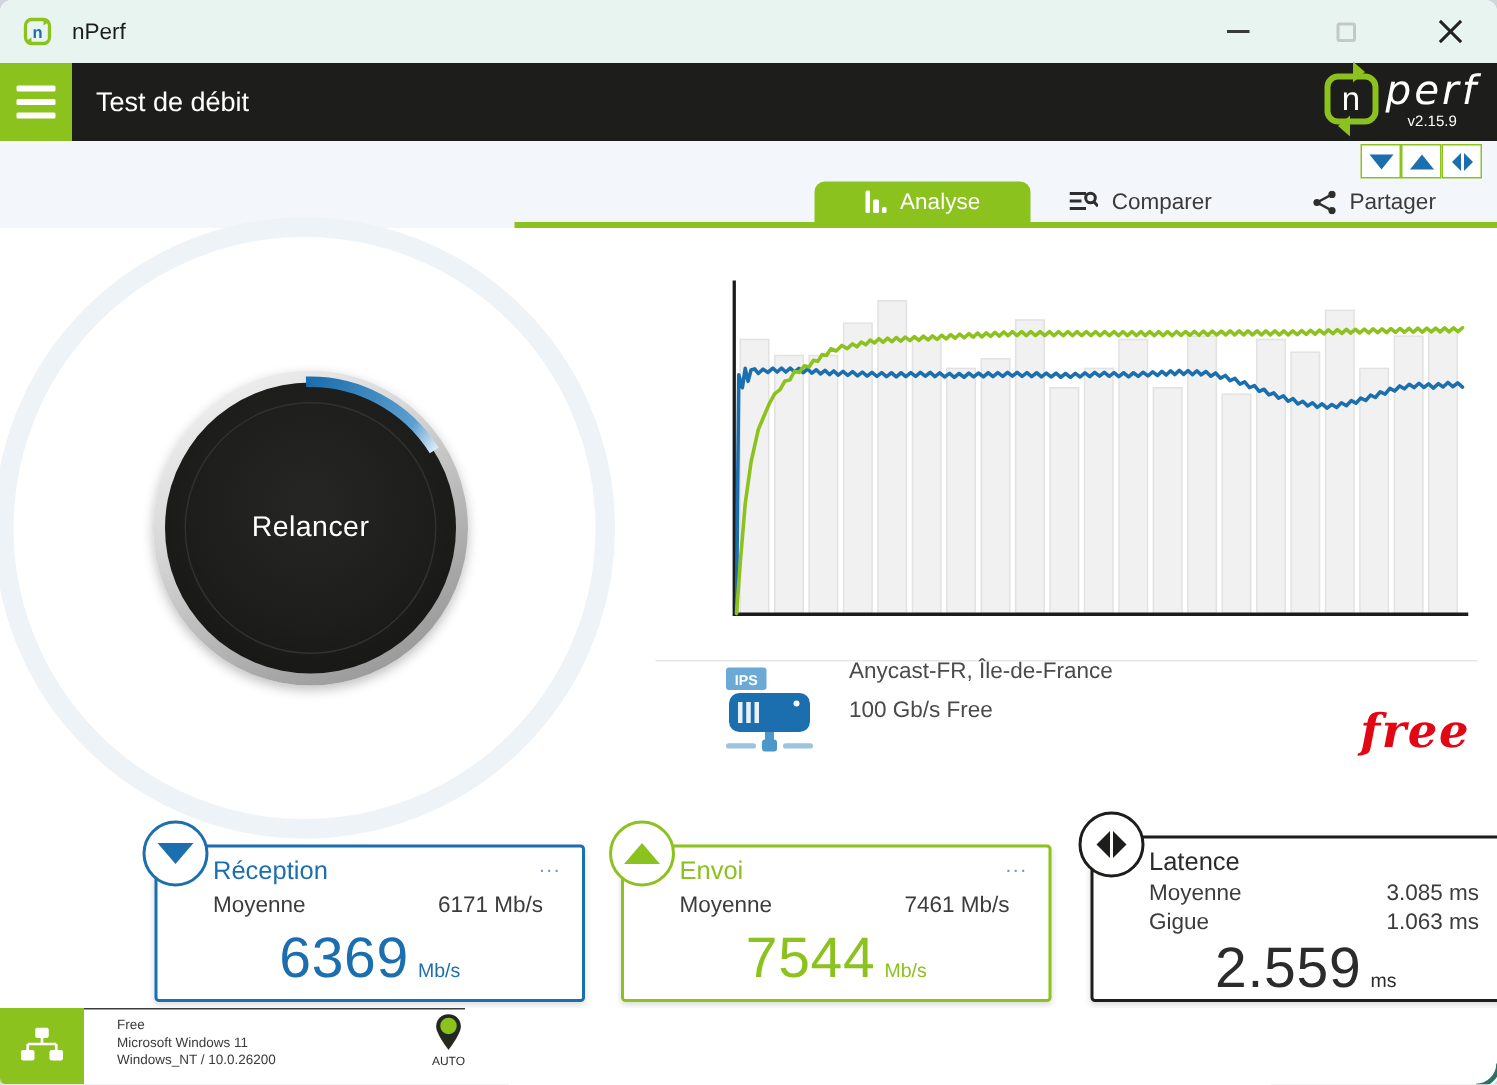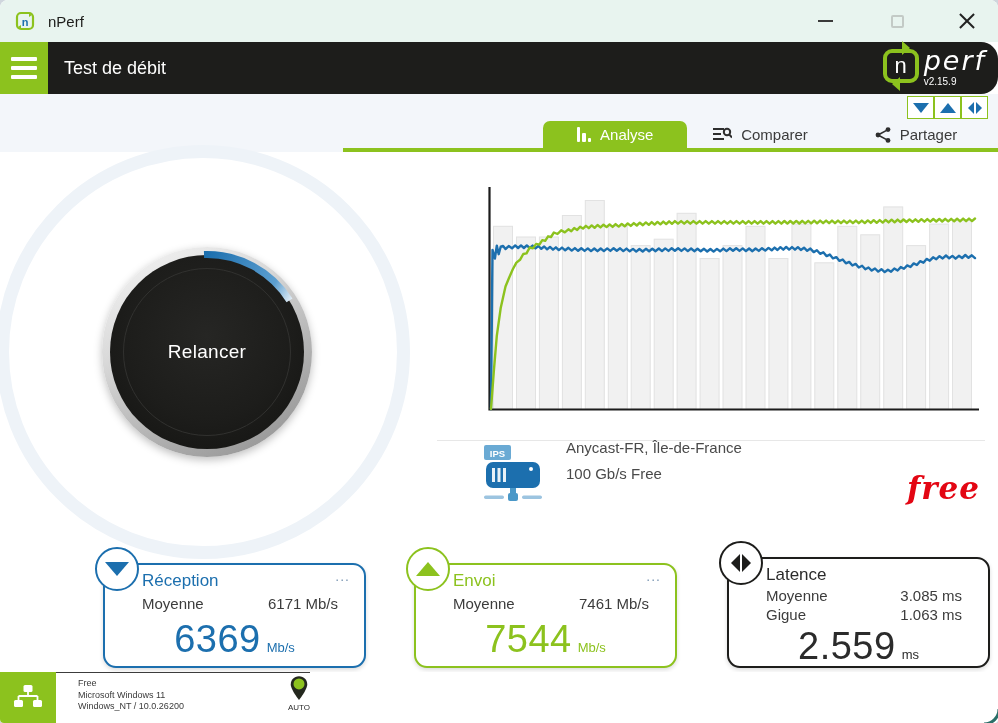--- a/index.html
+++ b/index.html
@@ -19,30 +19,30 @@
   .wc-min{right:150px;}
   .wc-min i{display:block;width:15px;height:2px;background:#3a3a3a;}
   .wc-max{right:78px;}
   .wc-max i{display:block;width:13px;height:13px;border:2px solid #c3cac6;border-radius:2px;}
   .wc-close{right:8px;}
   .wc-close i{position:relative;display:block;width:18px;height:18px;}
   .wc-close i::before,.wc-close i::after{content:"";position:absolute;left:-1px;top:8px;width:20px;height:2px;background:#222;}
   .wc-close i::before{transform:rotate(45deg);} .wc-close i::after{transform:rotate(-45deg);}
 
   
-  .header{position:relative;height:52px;background:var(--dark);display:flex;align-items:center;border-radius:17px;}
+  .header{position:relative;height:52px;background:var(--dark);display:flex;align-items:center;}
   .menu-btn{width:48px;height:52px;background:var(--green);display:flex;flex-direction:column;align-items:center;justify-content:center;gap:5px;cursor:pointer;}
   .menu-btn i{width:26px;height:4px;background:#fff;border-radius:1px;}
   .header-title{color:#fff;font-size:18px;margin-left:16px;font-weight:400;}
   .brand{position:absolute;right:12px;top:4px;display:flex;align-items:flex-start;}
   .brand-n{width:36px;height:34px;border:4px solid var(--green);border-radius:9px;color:#fff;
            font-size:22px;display:flex;align-items:center;justify-content:center;position:relative;margin-top:3px;}
   .brand-n::before{content:"";position:absolute;top:-9px;right:2px;border-left:7px solid transparent;border-right:7px solid transparent;border-bottom:8px solid var(--green);transform:rotate(90deg);}
   .brand-n::after{content:"";position:absolute;bottom:-9px;left:2px;border-left:7px solid transparent;border-right:7px solid transparent;border-top:8px solid var(--green);transform:rotate(90deg);}
-  .brand-right{display:flex;flex-direction:column;align-items:flex-start;margin-left:5px;}
+  .brand-right{display:flex;flex-direction:column;align-items:center;margin-left:5px;}
   .brand-perf{color:#fff;font-size:27px;font-style:italic;letter-spacing:2px;line-height:30px;font-family:"DejaVu Sans",sans-serif;font-weight:300;}
   .brand-ver{color:#fff;font-size:10px;margin-top:0;}
 
   
   .subheader{position:relative;height:58px;background:var(--strip);}
   .toggles{position:absolute;top:2px;right:10px;display:flex;}
   .toggle{width:27px;height:23px;background:#fff;border:1px solid var(--green);display:flex;align-items:center;justify-content:center;cursor:pointer;}
   .toggle + .toggle{margin-left:0px;border-left:1px solid var(--green);}
   .t-down{width:0;height:0;border-left:8px solid transparent;border-right:8px solid transparent;border-top:10px solid var(--blue);}
   .t-up{width:0;height:0;border-left:8px solid transparent;border-right:8px solid transparent;border-bottom:10px solid var(--blue);}
@@ -83,22 +83,22 @@
   .server-text .line{margin-bottom:9px;}
   .srv-line3{display:flex;align-items:center;gap:10px;}
   .flag{display:flex;width:23px;height:15px;border:1px solid #e0e0e0;}
   .flag i{flex:1;} .flag .f-b{background:#283c94;} .flag .f-w{background:#fff;} .flag .f-r{background:#e8454c;}
   .ipv6{display:flex;align-items:center;gap:3px;color:#17a34a;font-weight:bold;font-size:15px;}
   .ipv6-dot{width:12px;height:12px;border-radius:50%;border:3px solid #17a34a;background:#baf0cd;}
   .free-logo{position:absolute;right:18px;top:318px;color:#e30613;font-family:"DejaVu Serif",serif;
              font-style:italic;font-weight:bold;font-size:31px;letter-spacing:1px;}
 
   
-  .card{position:absolute;top:411px;width:263px;height:105px;background:#fff;border:2px solid;
-        border-radius:13px;box-shadow:0 2px 4px rgba(0,0,0,.14);}
+  .card{position:absolute;top:411px;width:287px;height:105px;background:#fff;border:2px solid;
+        border-radius:3px;box-shadow:0 2px 4px rgba(0,0,0,.14);}
   .card-reception{left:103px;border-color:var(--blue);}
   .card-envoi{left:414px;border-color:var(--green);}
   .card-latence{left:727px;top:405px;height:111px;border-color:var(--dark);}
   .badge{position:absolute;left:-10px;top:-18px;width:44px;height:44px;border-radius:50%;background:#fff;
          border:2.5px solid;display:flex;align-items:center;justify-content:center;z-index:2;}
   .badge-blue{border-color:var(--blue);} .badge-green{border-color:var(--green);} .badge-dark{border-color:var(--dark);}
   .b-down{width:0;height:0;border-left:12px solid transparent;border-right:12px solid transparent;border-top:14px solid var(--blue);}
   .b-up{width:0;height:0;border-left:12px solid transparent;border-right:12px solid transparent;border-bottom:14px solid var(--green);}
   .b-lr{display:flex;gap:2px;}
   .b-l{width:0;height:0;border-top:9px solid transparent;border-bottom:9px solid transparent;border-right:9px solid var(--dark);}

